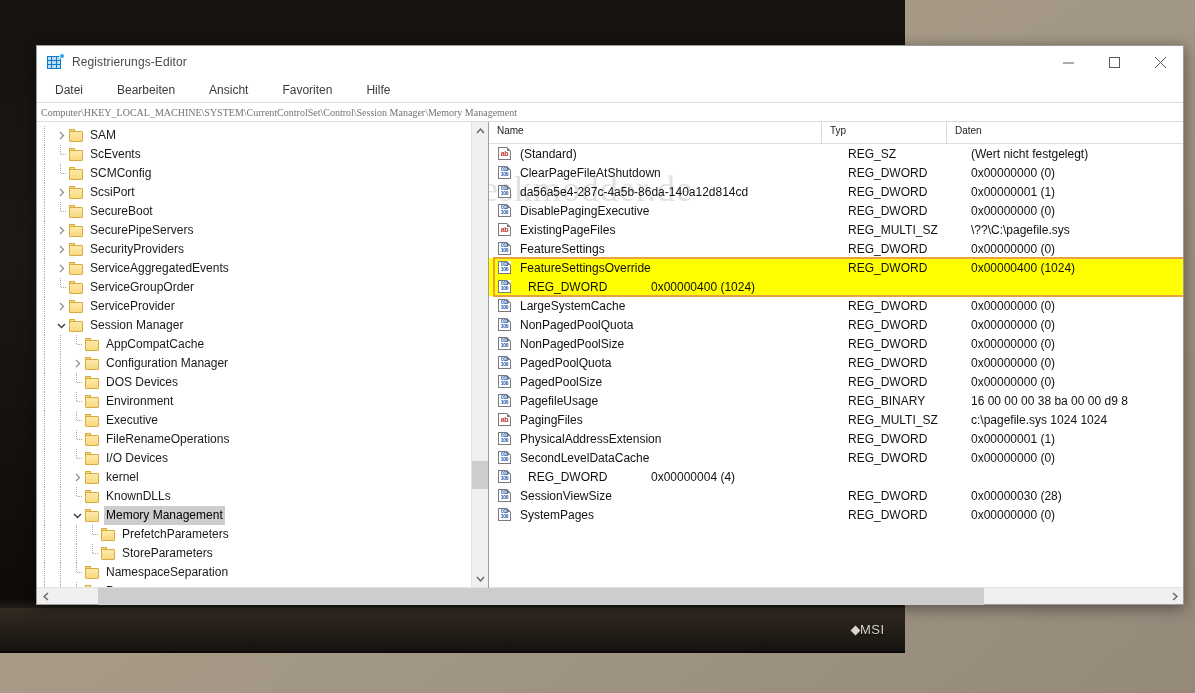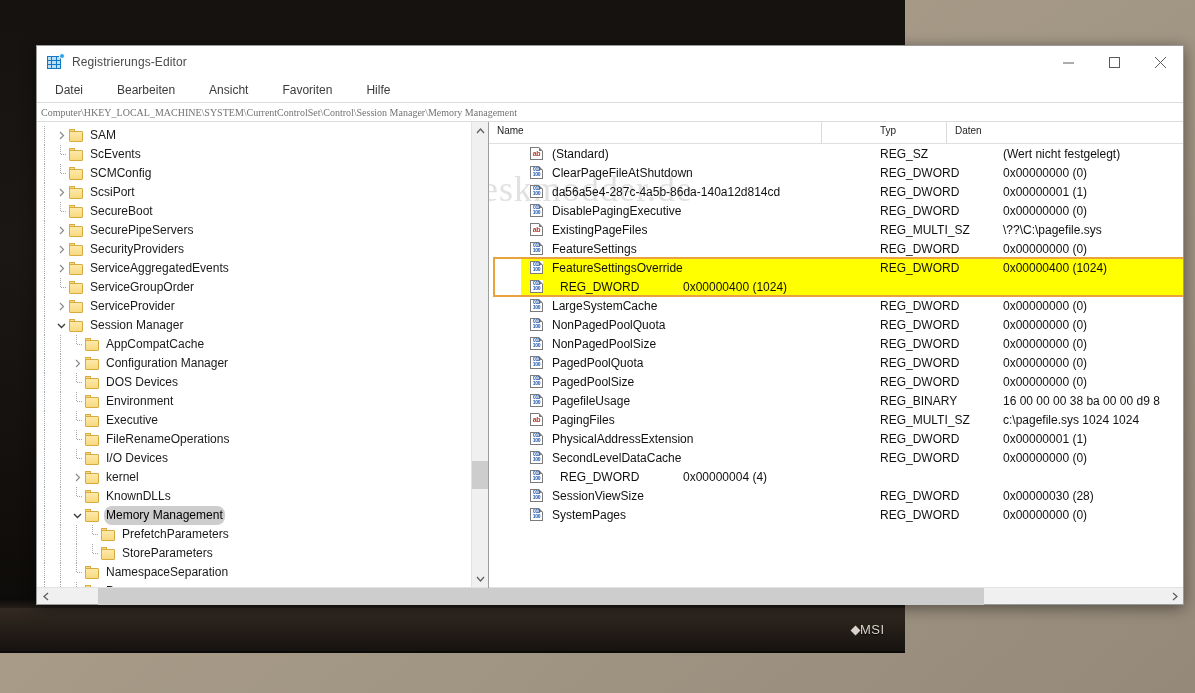--- a/index.html
+++ b/index.html
@@ -118,21 +118,21 @@
   .folder .f-b {
     position:absolute;left:0;top:1px;width:14px;height:11px;
     background:linear-gradient(180deg,#fde9a9 0%,#f7d980 100%);
     border:1px solid #d9ab3c; border-radius:1px;
   }
   .folder .f-t {
     position:absolute;left:0;top:-1px;width:6px;height:3px;
     background:#f7d980;border:1px solid #d9ab3c; border-bottom:none;border-radius:1px 1px 0 0;
   }
   .tlabel { font-size:12px; color:#1a1a1a; padding:0 2px; line-height:19px;}
-  .tnode.selected .tlabel { background:#cdcdcd; color:#000;border-radius:8px; }
+  .tnode.selected .tlabel { background:#cdcdcd; color:#000; }
 
   
   .vscroll {
     width:17px; background:#f0f0f0; border-left:1px solid #e2e2e2;
     display:flex;flex-direction:column; flex:none;
   }
   .sb-arrow { height:17px; display:flex;align-items:center;justify-content:center;color:#606060;}
   .sb-track { flex:1; position:relative; }
   .sb-thumb { position:absolute; left:0; width:17px; background:#cdcdcd; }
 
@@ -149,24 +149,24 @@
   .lhead {
     height:22px; display:flex; background:#ffffff; border-bottom:1px solid #e0e0e0; flex:none;
     position:relative;
   }
   .lh {
     font-size:10px; color:#222; padding:3px 0 0 8px; position:relative;
     border-right:1px solid #dadada; height:22px;
   }
   .lh:last-child{border-right:none;}
   .lh-name { width:333px; }
-  .lh-typ  { width:125px;text-align:center; }
+  .lh-typ  { width:125px; }
   .lh-dat  { flex:1; }
   .lbody { flex:1; position:relative; overflow:hidden; background:#fff; }
-  .lrow { height:19px; display:flex; align-items:center; white-space:nowrap; position:relative;margin-left:32px; }
+  .lrow { height:19px; display:flex; align-items:center; white-space:nowrap; position:relative; }
   .lrow.hl { background:#ffff00; }
   .hl-box {
     position:absolute; left:4px; width:1078px; border:2px solid #e8a33d;
     pointer-events:none;
   }
   .vicon { width:15px;height:13px; margin-left:9px; margin-right:7px; flex:none; position:relative;}
   .vicon .pg {
     position:absolute;left:0;top:0;width:13px;height:13px;background:#ffffff;
     border:1px solid #7b7b7b;
   }

